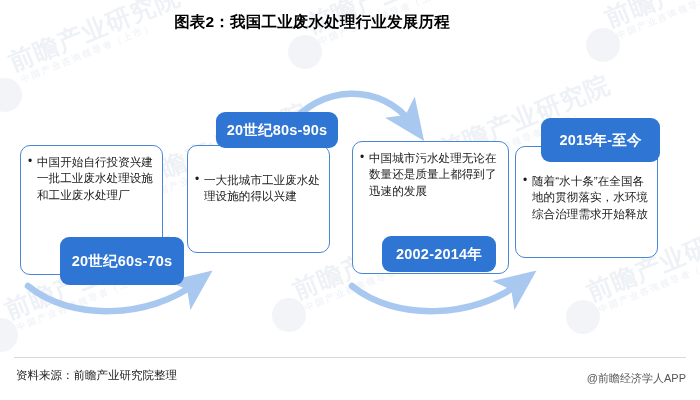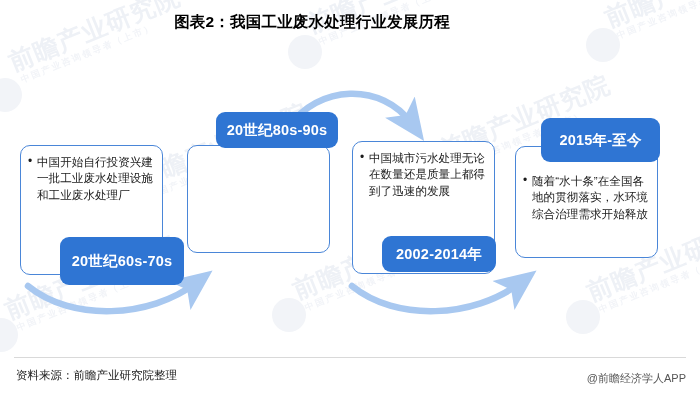--- a/index.html
+++ b/index.html
@@ -236,26 +236,27 @@
       <ul class="bullet-list">
         <li>中国开始自行投资兴建一批工业废水处理设施和工业废水处理厂</li>
       </ul>
     </div>
   </div>
   <div class="era-label" style="left:60px; top:237px; width:124px; height:48px;">20世纪60s-70s</div>
 
   <div class="card" style="left:187px; top:145px; width:143px; height:108px;">
     <div class="card-body" style="padding-top:26px;">
       <ul class="bullet-list">
+        <li>一大批城市工业废水处理设施的得以兴建</li>
       </ul>
     </div>
   </div>
   <div class="era-label" style="left:216px; top:112px; width:122px; height:36px;">20世纪80s-90s</div>
 
-  <div class="card" style="left:352px; top:141px; width:143px; height:133px;">
+  <div class="card" style="left:352px; top:141px; width:157px; height:133px;">
     <div class="card-body">
       <ul class="bullet-list">
         <li>中国城市污水处理无论在数量还是质量上都得到了迅速的发展</li>
       </ul>
     </div>
   </div>
   <div class="era-label" style="left:382px; top:236px; width:114px; height:36px;">2002-2014年</div>
 
   <div class="card" style="left:515px; top:146px; width:143px; height:112px;">
     <div class="card-body" style="padding-top:26px;">

